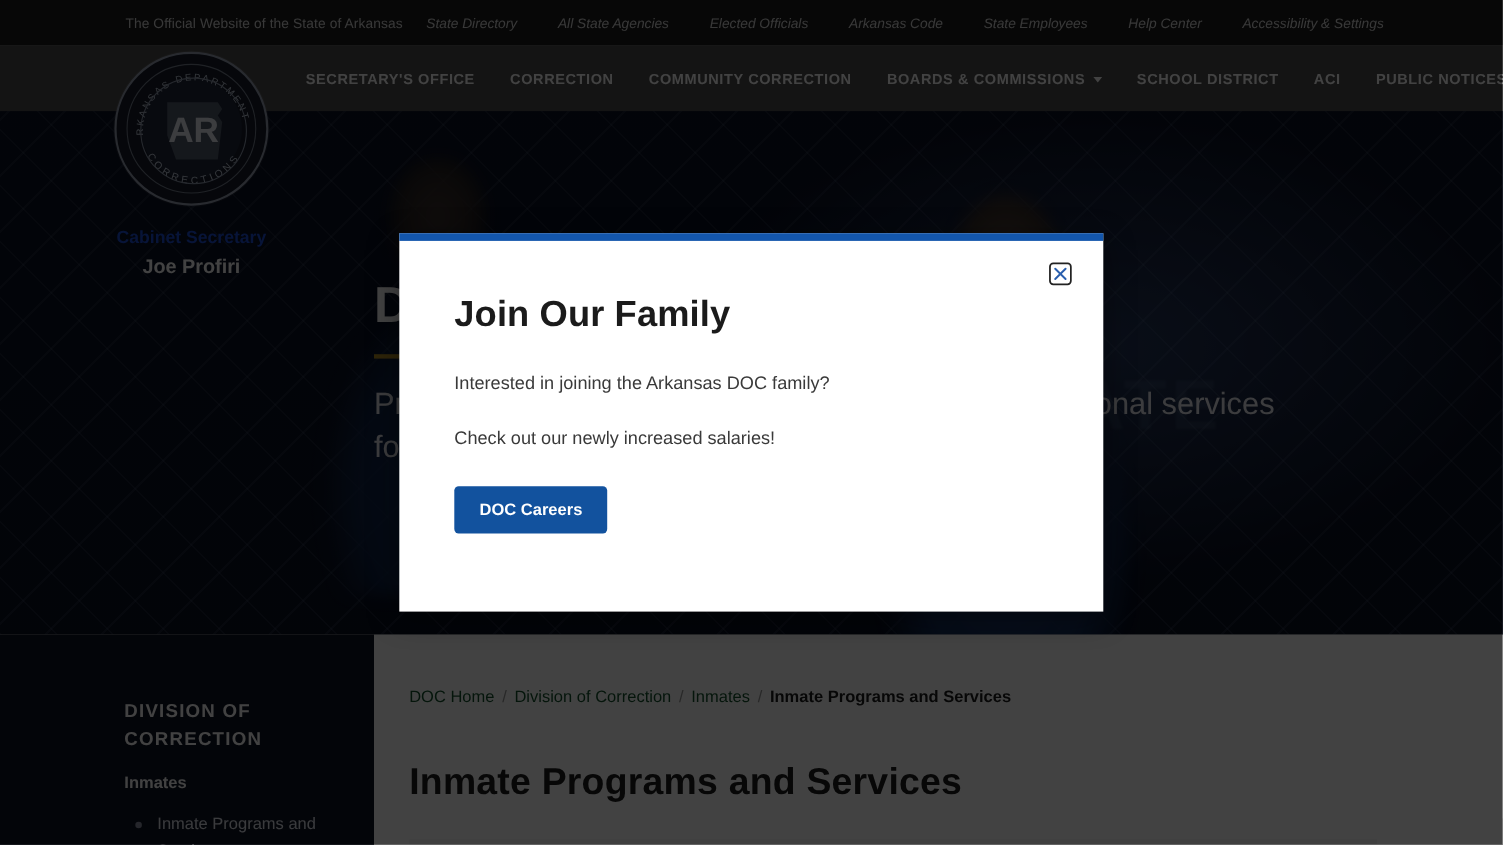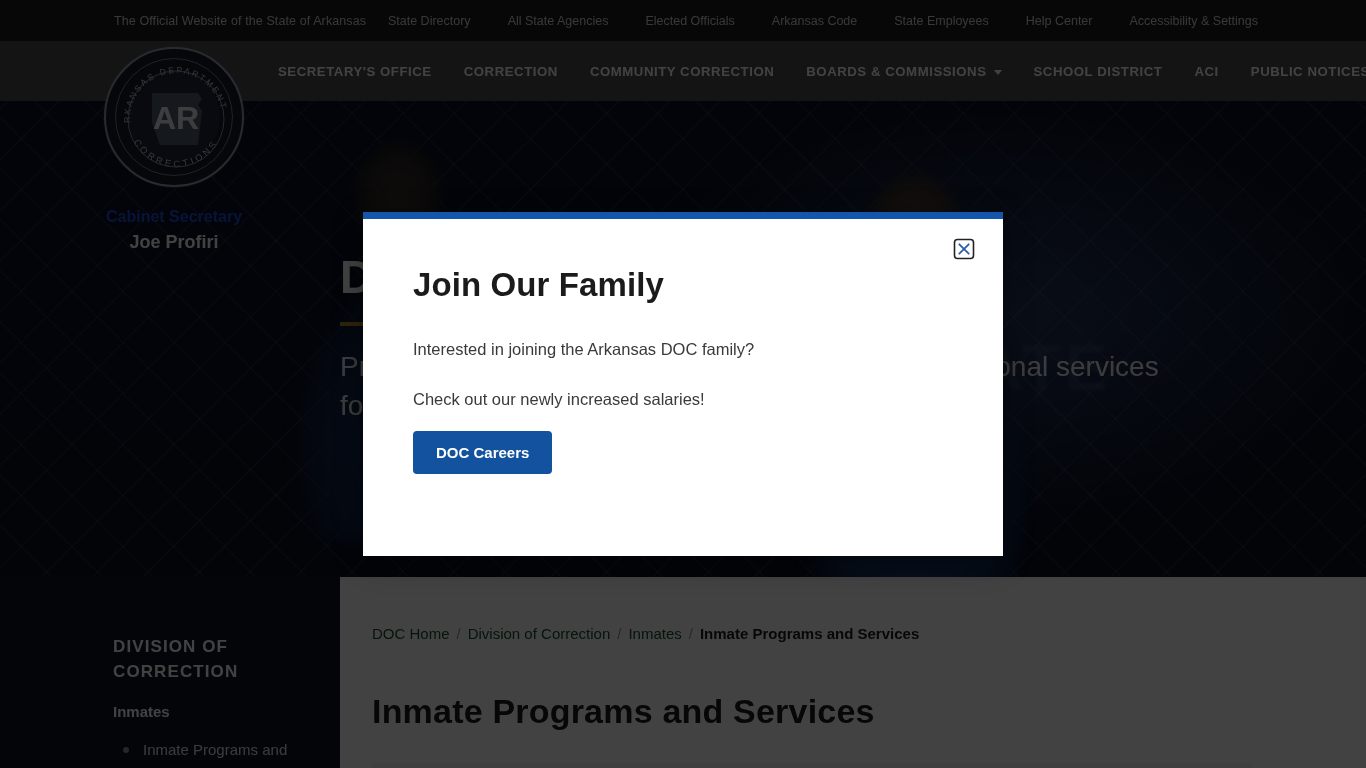--- a/index.html
+++ b/index.html
@@ -26,20 +26,21 @@
     padding: 0 108px 0 114px;
     font-size: 12.5px;
     color: #d8d8d8;
     position: relative;
   }
   .topbar .official { white-space: nowrap; letter-spacing: .1px; }
   .topbar .tlinks {
     margin-left: auto;
     display: flex; align-items: center;
     gap: 37px;
+    font-style: italic;
   }
   .topbar .tlinks a { color: #d8d8d8; text-decoration: none; white-space: nowrap; }
 
   
   .mainnav {
     height: 60px;
     background: #4d4d4d;
     display: flex; align-items: center;
     padding-left: 268px;
     position: relative;
@@ -268,21 +269,21 @@
     font-size: 33px; font-weight: 700; color: #1b1b1b;
     letter-spacing: .1px;
   }
   .modal-p {
     margin-top: 27px;
     font-size: 16.5px; color: #3a3a3a; line-height: 1.4;
   }
   .modal-p:first-of-type { margin-top: 34px; }
   .modal-cta {
     display: inline-block;
-    margin-top: 20px;
+    margin-top: 31px;
     background: #12529e;
     color: #ffffff;
     font-size: 15px; font-weight: 700;
     padding: 13px 23px;
     border: none; border-radius: 4px;
     cursor: pointer;
     font-family: "Liberation Sans", sans-serif;
   }
 </style>
 </head>

